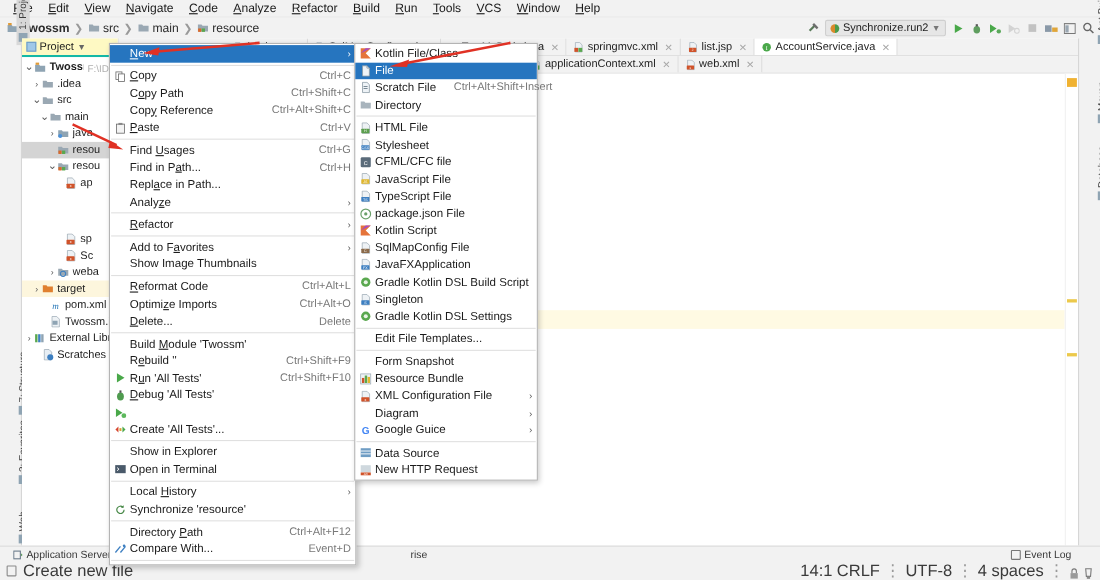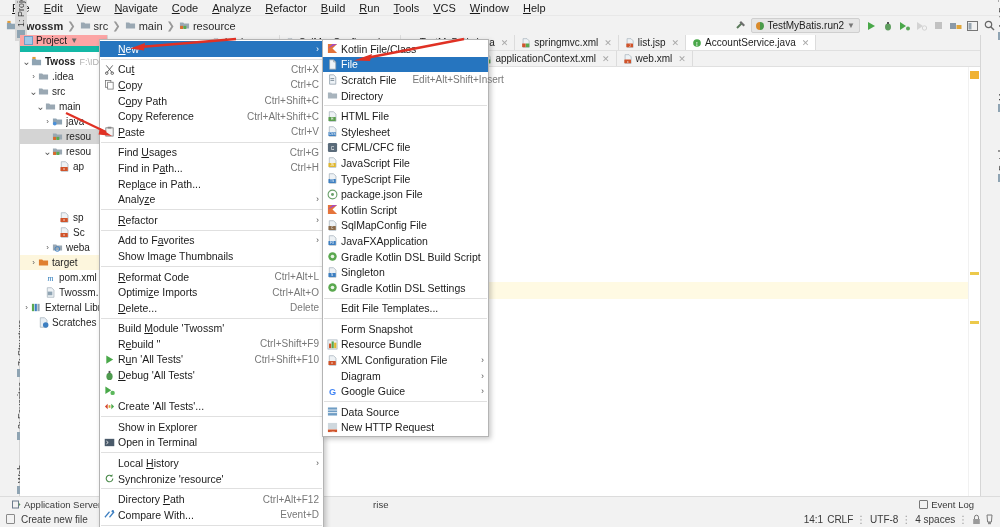--- a/index.html
+++ b/index.html
@@ -60,22 +60,22 @@
     width:20px; background:#f2f2f2; border-left:1px solid #d6d6d6;
     position:relative; flex:0 0 20px;
   }
 
   
   .project{
     width:88px; flex:0 0 88px; background:#ffffff; border-right:1px solid #d6d6d6;
     display:flex; flex-direction:column; position:relative;
   }
   .proj-head{
-    height:17px; background:#fca5a5; display:flex; align-items:center;
-    padding-left:4px; gap:3px; border-bottom:6px solid #14b8a6; font-size:10px;
+    height:17px; background:#fef9c3; display:flex; align-items:center;
+    padding-left:4px; gap:3px; border-bottom:2px solid #14b8a6; font-size:10px;
   }
   .proj-head .sq{ width:9px;height:9px;background:#a0c8e8;border:1px solid #6f9ec6; }
   .tree{ flex:1; overflow:hidden; padding-top:2px; font-size:10px; background:#fff; }
   .node{
     height:15px; display:flex; align-items:center; white-space:nowrap;
     padding-right:2px; position:relative;
   }
   .node .arrow{ width:9px; text-align:center; color:#5a5a5a; font-size:8px; flex:0 0 9px; }
   .node .nico{ width:11px; height:11px; margin-right:3px; flex:0 0 11px; }
   .node .ntxt{ font-size:10px; color:#1e1e1e; overflow:hidden; }
@@ -114,21 +114,21 @@
   
   .statuswrap{ position:absolute; left:0; right:0; bottom:0; height:31px; }
   .twrow{
     height:15px; background:#f2f2f2; border-top:1px solid #dcdcdc;
     display:flex; align-items:center; font-size:9.5px; color:#3a3a3a;
     padding:0 6px; position:relative;
   }
   .twrow .tw{ display:flex; align-items:center; gap:3px; padding:0 6px; }
   .statusbar{
     height:16px; background:#f2f2f2; display:flex; align-items:center;
-    font-size:10px; color:#3a3a3a; padding:0 6px; position:relative;
+    font-size:15px; color:#3a3a3a; padding:0 6px; position:relative;
   }
   .statusbar .right{ position:absolute; right:6px; display:flex; align-items:center; gap:4px; }
   .statusbar .right .s{ color:#3a3a3a; }
 
   
   .ctxmenu{
     position:absolute; background:#ffffff; border:1px solid #b4b4b4;
     box-shadow:2px 2px 5px rgba(0,0,0,0.22); z-index:50; padding:1px 0;
   }
   .cmi{
@@ -214,21 +214,21 @@
       </div>
     <div class="runwidget">
       <span style="display:inline-block;width:13px;height:13px;position:relative;">
         <svg width="13" height="13" viewBox="0 0 13 13">
             <path d="M3 9 L8 4" stroke="#5a7a5a" stroke-width="2"></path>
             <path d="M7 2 L11 6 L9.5 7.5 L5.5 3.5 Z" fill="#6e6e6e"></path>
           </svg>
       </span>
       <span class="runcfg">
         <span style="display:inline-block;width:8px;height:8px;border-radius:50%;background:linear-gradient(90deg,#d98a2b 50%,#4a9b4a 50%);"></span>
-        <span>TestMyBatis.run2</span>
+        <span>Synchronize.run2</span>
         <span style="color:#777;font-size:8px;">▼</span>
       </span>
       <span style="width:13px;display:inline-flex;justify-content:center;">
         <svg width="10" height="10" viewBox="0 0 10 10">
             <path d="M2 1 L9 5 L2 9 Z" fill="#49a849"></path>
           </svg>
       </span>
       <span style="width:13px;display:inline-flex;justify-content:center;">
         <svg width="10" height="10" viewBox="0 0 10 10">
             <ellipse cx="5" cy="6" rx="3" ry="3.4" fill="#5f9e5f"></ellipse>
@@ -665,33 +665,20 @@
       <div class="cmi sel">
         <span class="ci"></span>
         <span class="cl"><u>N</u>ew</span>
         <span class="carr">›</span>
       </div>
       <div class="csep"></div>
       <div class="cmi">
         <span class="ci">
           <span style="display: inline-flex; align-items: center; justify-content: center; width: 11px; height: 11px; flex: 0 0 11px;">
             <svg width="11" height="11" viewBox="0 0 12 12">
-              <path d="M2.5 1.5 L9 9.5 M9.5 1.5 L3 9.5" stroke="#5a5a5a" stroke-width="1"></path>
-              <circle cx="3" cy="10" r="1.4" fill="none" stroke="#5a5a5a"></circle>
-              <circle cx="9" cy="10" r="1.4" fill="none" stroke="#5a5a5a"></circle>
-            </svg>
-          </span>
-        </span>
-        <span class="cl">Cu<u>t</u></span>
-        <span class="ck">Ctrl+X</span>
-      </div>
-      <div class="cmi">
-        <span class="ci">
-          <span style="display: inline-flex; align-items: center; justify-content: center; width: 11px; height: 11px; flex: 0 0 11px;">
-            <svg width="11" height="11" viewBox="0 0 12 12">
               <rect x="1.5" y="1.5" width="6" height="7.5" fill="#fff" stroke="#6a6a6a" stroke-width="0.8"></rect>
               <rect x="4" y="3.5" width="6" height="7.5" fill="#fff" stroke="#6a6a6a" stroke-width="0.8"></rect>
             </svg>
           </span>
         </span>
         <span class="cl"><u>C</u>opy</span>
         <span class="ck">Ctrl+C</span>
       </div>
       <div class="cmi">
         <span class="ci"></span>
@@ -902,21 +889,21 @@
       <div class="cmi">
         <span class="ci">
           <span style="display: inline-flex; align-items: center; justify-content: center; width: 11px; height: 11px; flex: 0 0 11px;">
             <svg width="11" height="11" viewBox="0 0 12 12">
               <path d="M2.8 0.9h4.4L9.6 3.2v7.9H2.8z" fill="#eef3f7" stroke="#8b9aa6" stroke-width="0.8"></path>
               <path d="M3.8 5 h4 M3.8 7 h4" stroke="#7a8a96"></path>
             </svg>
           </span>
         </span>
         <span class="cl">Scratch File</span>
-        <span class="ck">Edit+Alt+Shift+Insert</span>
+        <span class="ck">Ctrl+Alt+Shift+Insert</span>
       </div>
       <div class="cmi">
         <span class="ci">
           <span style="display: inline-flex; align-items: center; justify-content: center; width: 11px; height: 11px; flex: 0 0 11px;">
             <svg width="11" height="11" viewBox="0 0 12 12">
               <path d="M1 2.6h3.6l1 1.2H11v5.6H1z" fill="#a8b4bd"></path>
             </svg>
           </span>
         </span>
         <span class="cl">Directory</span>

